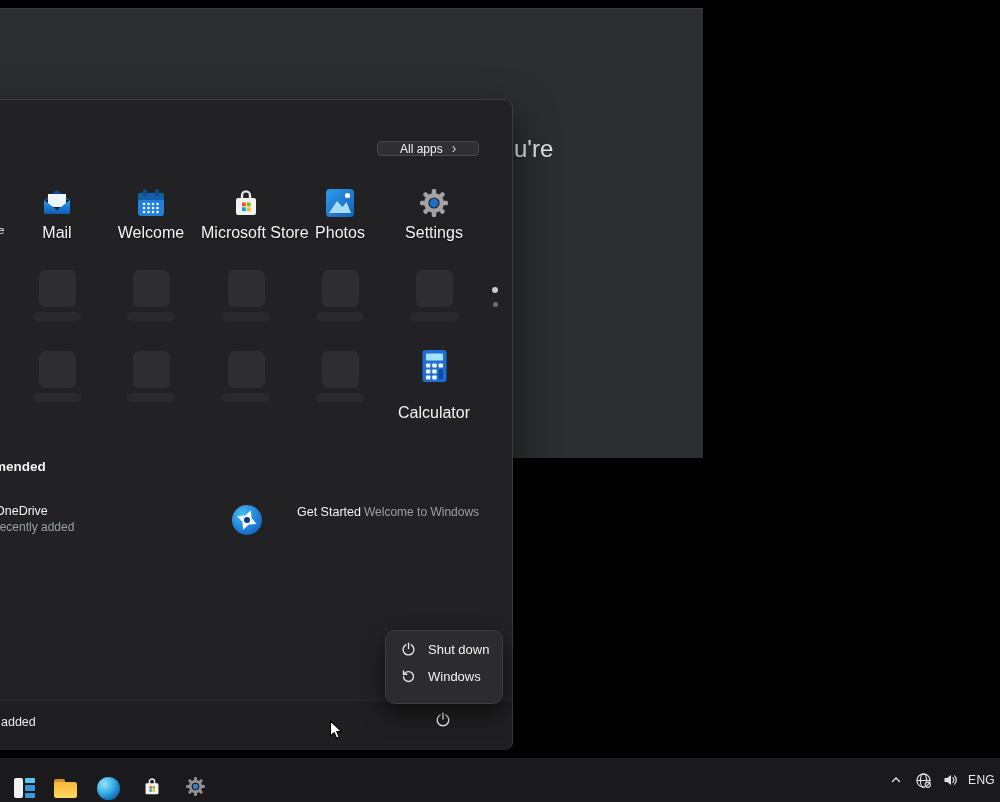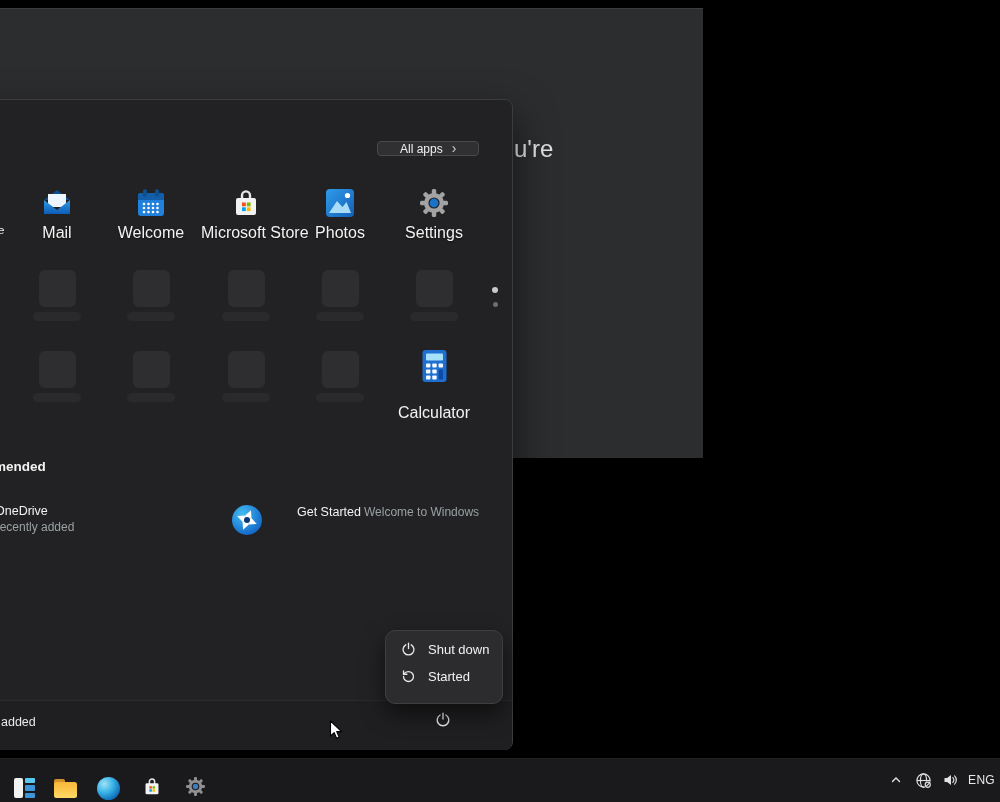--- a/index.html
+++ b/index.html
@@ -360,21 +360,21 @@
       </span>
       <span>Shut down</span>
     </div>
     <div class="flyout-item">
       <span class="tray-ic">
         <svg width="15" height="15" viewBox="0 0 16 16" fill="none" stroke="#e8e8e8" stroke-width="1.4" stroke-linecap="round" stroke-linejoin="round">
           <path d="M2.7 8 a5.3 5.3 0 1 0 5.3 -5.3 a5.9 5.9 0 0 0 -4.1 1.7 L2.7 5.6"></path>
           <path d="M2.7 2 v3.6 h3.6"></path>
         </svg>
       </span>
-      <span>Started</span>
+      <span>Windows</span>
     </div>
   </div>
 
   <div class="cursor">
     <svg width="15" height="21" viewBox="0 0 15 21">
       <path d="M1.5 1 L1.5 16 L5.2 12.6 L7.6 18.2 L10.1 17.1 L7.7 11.6 L12.6 11.6 Z" fill="#ffffff" stroke="#000000" stroke-width="1.1" stroke-linejoin="round"></path>
     </svg>
   </div>
 
   <div class="taskbar"></div>

